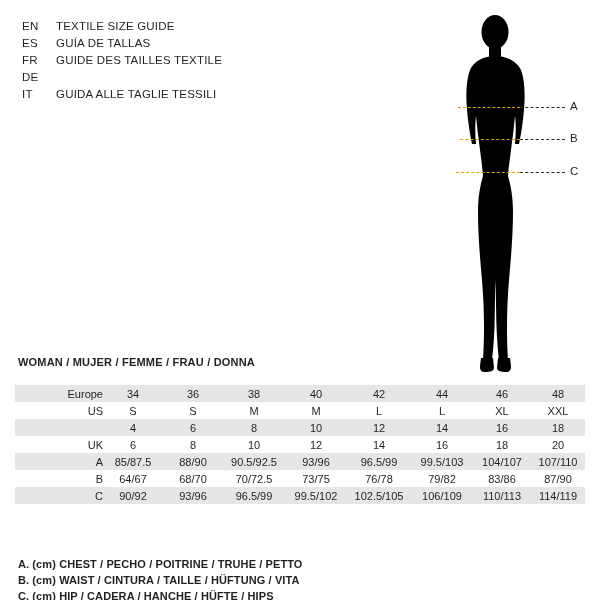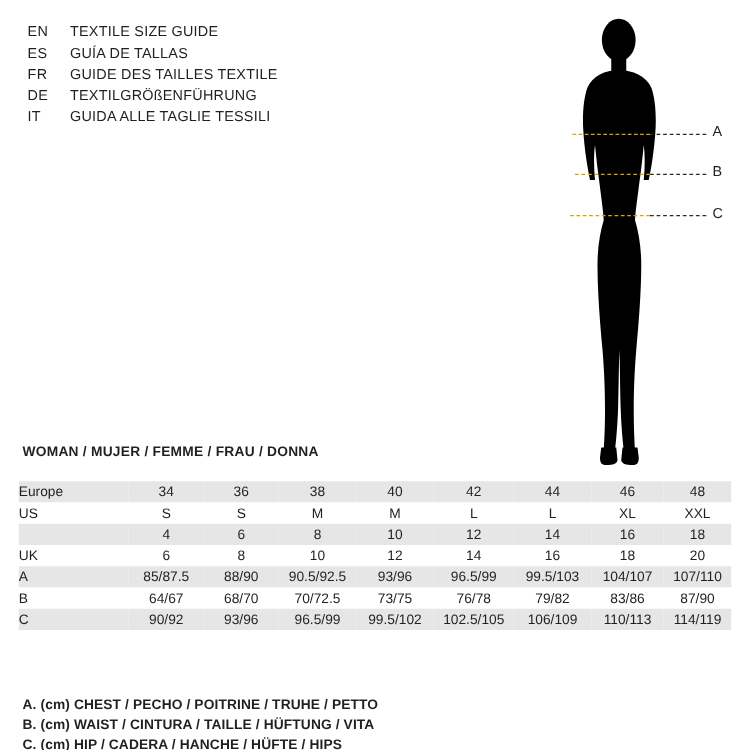--- a/index.html
+++ b/index.html
@@ -112,21 +112,21 @@
   }
   .row-alt td {
     background: #e6e6e6;
   }
   .row-plain td {
     background: #ffffff;
     margin-top: 28px;
   }
   .label-cell {
     padding-left: 6px;
-    text-align: left;
+    text-align: right;
   }
   .val-cell {
     text-align: center;
   }
 
   
   .legend {
     position: absolute;
     left: 18px;
     top: 556px;
@@ -152,21 +152,20 @@
     <div class="lang-row">
       <span class="lang-code">ES</span>
       <span class="lang-text">GUÍA DE TALLAS</span>
     </div>
     <div class="lang-row">
       <span class="lang-code">FR</span>
       <span class="lang-text">GUIDE DES TAILLES TEXTILE</span>
     </div>
     <div class="lang-row">
       <span class="lang-code">DE</span>
-      <span class="lang-text">TEXTILGRÖßENFÜHRUNG</span>
     </div>
     <div class="lang-row">
       <span class="lang-code">IT</span>
       <span class="lang-text">GUIDA ALLE TAGLIE TESSILI</span>
     </div>
   </div>
 
   <div class="figure-wrap">
     <svg class="figure-svg" viewBox="0 0 110 365">
       <g fill="#000000">

